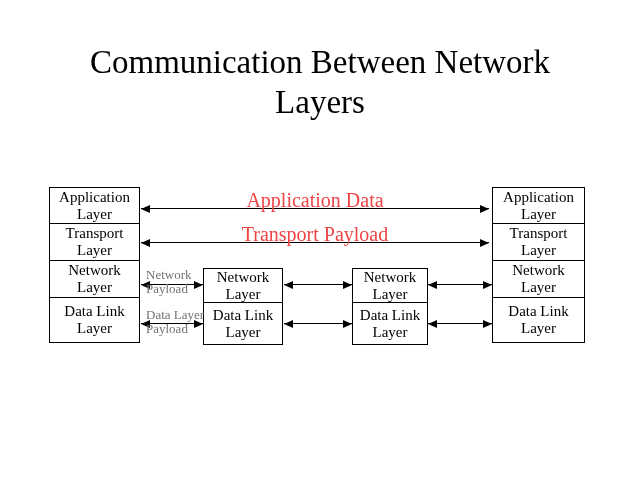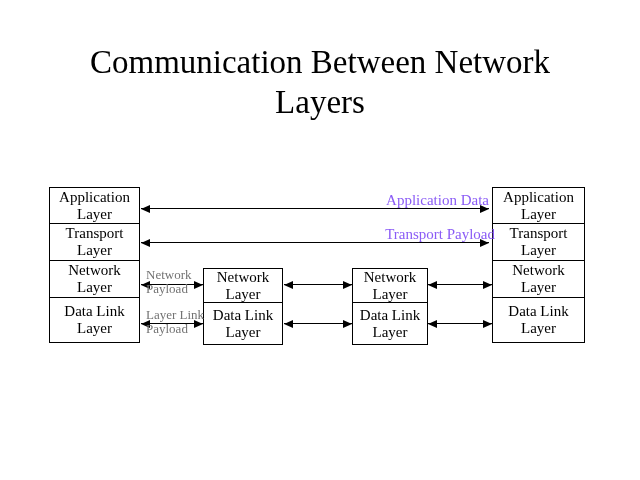--- a/index.html
+++ b/index.html
@@ -34,22 +34,22 @@
     border-style:solid; border-width:4px 9px 4px 0;
     border-color:transparent #000 transparent transparent;
   }
   .arrow::after {
     content:""; position:absolute; right:0; top:-4px; width:0; height:0;
     border-style:solid; border-width:4px 0 4px 9px;
     border-color:transparent transparent transparent #000;
   }
 
   .arrow-label {
-    position:absolute; font-size:15px; line-height:15px; text-align:right;
-    color:#8b5cf6; white-space:nowrap;
+    position:absolute; font-size:20px; line-height:15px; text-align:center;
+    color:#ef4444; white-space:nowrap;
   }
   .payload-label {
     position:absolute; font-size:13px; line-height:14px; text-align:left;
     color:#737373; white-space:nowrap;
   }
 </style>
 </head>
 <body>
 
 <div id="slide">
@@ -77,33 +77,33 @@
     <div class="layer-box" style="height:37px;">Application Layer</div>
     <div class="layer-box" style="height:37px;">Transport Layer</div>
     <div class="layer-box" style="height:37px;">Network Layer</div>
     <div class="layer-box" style="height:45px;">Data Link Layer</div>
   </div>
 
   <div class="arrow" style="left:141px; top:208px; width:348px;"></div>
   <div class="arrow-label" style="left:141px; top:193px; width:348px;">Application Data</div>
 
   <div class="arrow" style="left:141px; top:242px; width:348px;"></div>
-  <div class="arrow-label" style="left:147px; top:227px; width:348px;">Transport Payload</div>
+  <div class="arrow-label" style="left:141px; top:227px; width:348px;">Transport Payload</div>
 
   <div class="arrow" style="left:141px; top:284px; width:62px;"></div>
   <div class="arrow" style="left:284px; top:284px; width:68px;"></div>
   <div class="arrow" style="left:428px; top:284px; width:64px;"></div>
 
   <div class="payload-label" style="left:146px; top:268px;">
     <div>Network</div>
     <div>Payload</div>
   </div>
 
   <div class="arrow" style="left:141px; top:323px; width:62px;"></div>
   <div class="arrow" style="left:284px; top:323px; width:68px;"></div>
   <div class="arrow" style="left:428px; top:323px; width:64px;"></div>
 
   <div class="payload-label" style="left:146px; top:308px;">
-    <div>Layer Link</div>
+    <div>Data Layer</div>
     <div>Payload</div>
   </div>
 
 </div>
 
 </body></html>

